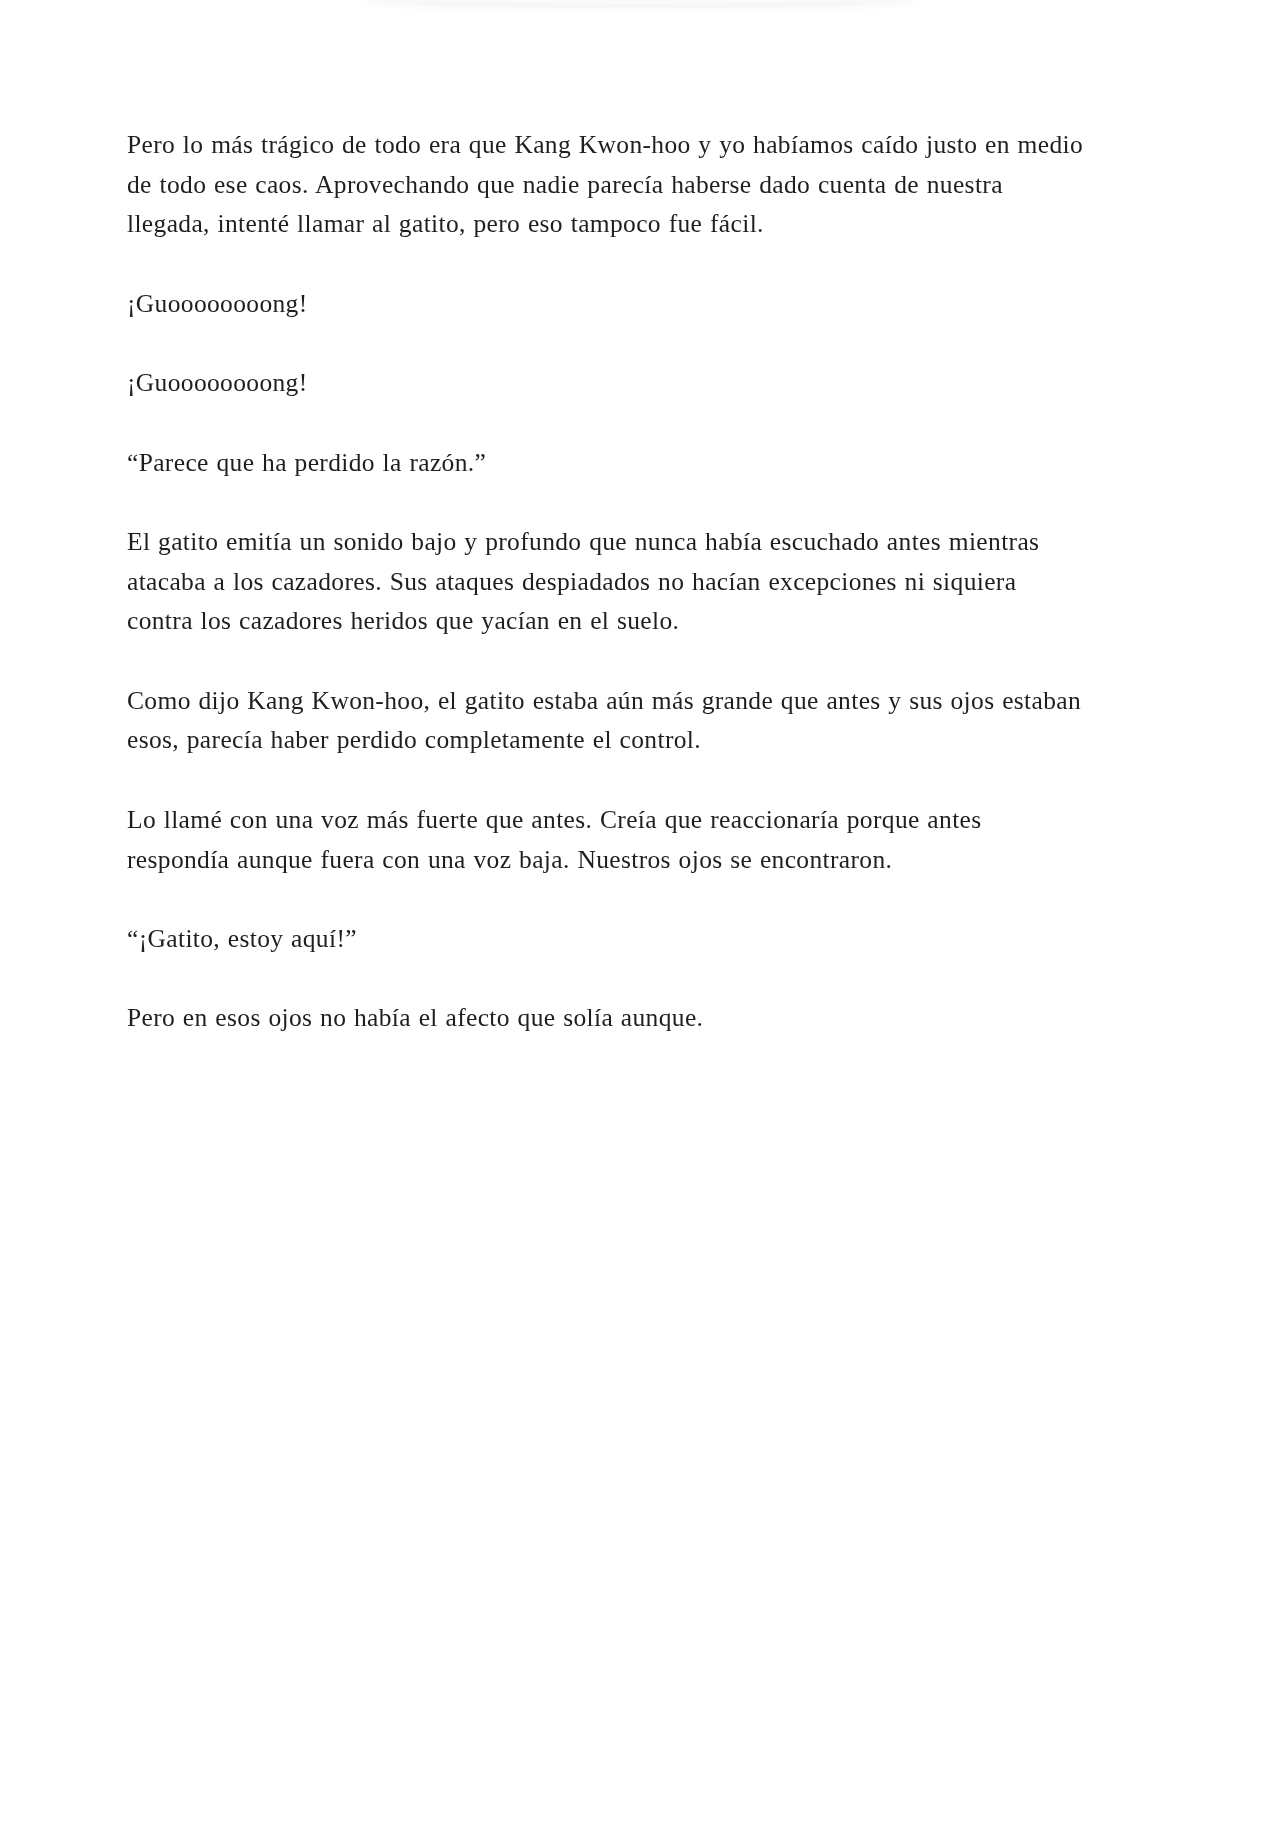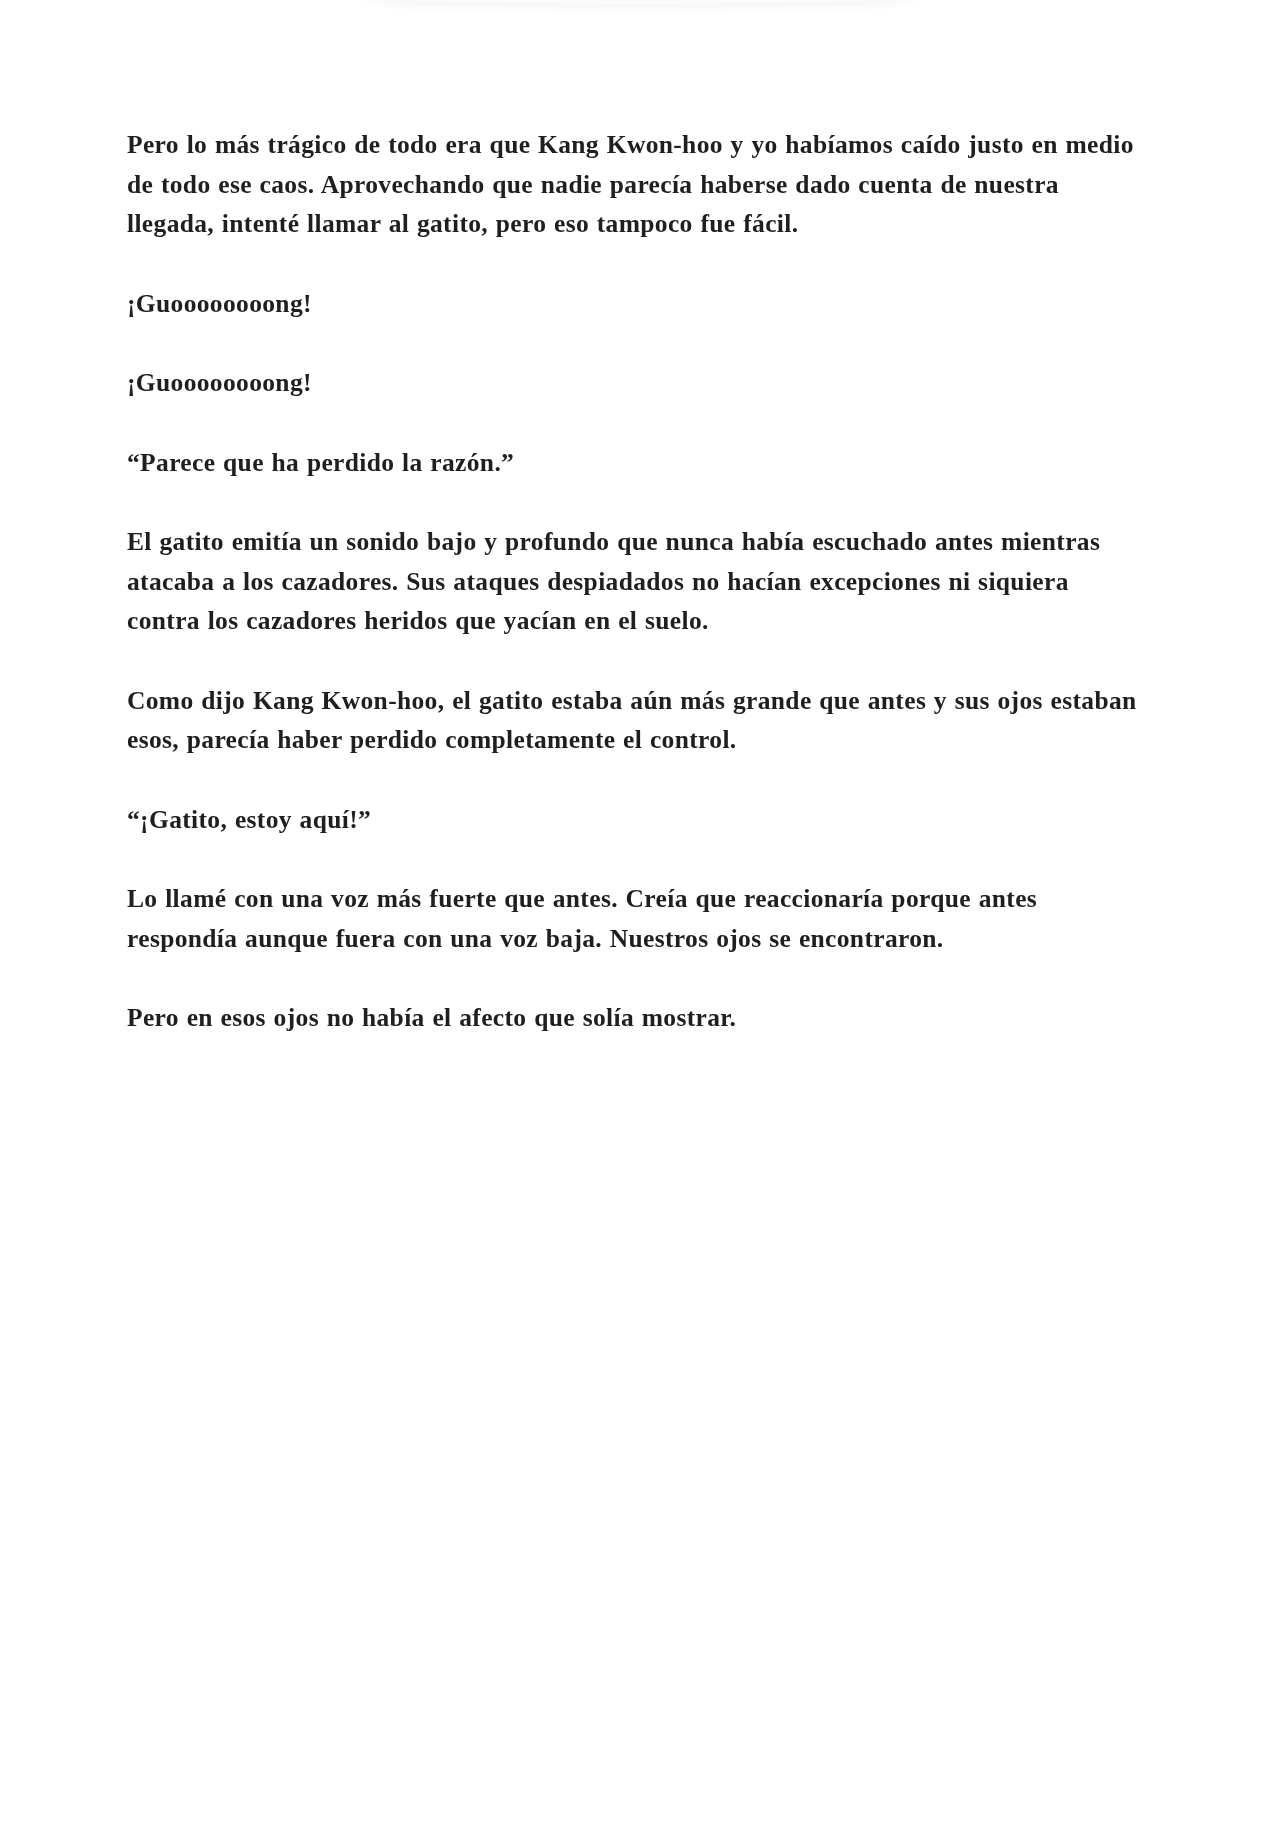--- a/index.html
+++ b/index.html
@@ -31,37 +31,36 @@
       font-family: "Liberation Serif", "DejaVu Serif", serif;
       font-size: 25.5px;
       line-height: 39.7px;
       color: #1f1f1f;
       letter-spacing: 0.35px;
       word-spacing: 1px;
     }
     .page p {
       margin: 0 0 39.7px 0;
       white-space: pre-line;
-      font-weight: bold;
     }
   </style>
 </head>
 <body>
 
 <div class="top-shadow"></div>
 
 <div class="page">
   <p>Pero lo más trágico de todo era que Kang Kwon-hoo y yo habíamos caído justo en medio
 de todo ese caos. Aprovechando que nadie parecía haberse dado cuenta de nuestra
 llegada, intenté llamar al gatito, pero eso tampoco fue fácil.</p>
   <p>¡Guoooooooong!</p>
   <p>¡Guoooooooong!</p>
   <p>“Parece que ha perdido la razón.”</p>
   <p>El gatito emitía un sonido bajo y profundo que nunca había escuchado antes mientras
 atacaba a los cazadores. Sus ataques despiadados no hacían excepciones ni siquiera
 contra los cazadores heridos que yacían en el suelo.</p>
   <p>Como dijo Kang Kwon-hoo, el gatito estaba aún más grande que antes y sus ojos estaban
 esos, parecía haber perdido completamente el control.</p>
-  <p>“¡Gatito, estoy aquí!”</p>
   <p>Lo llamé con una voz más fuerte que antes. Creía que reaccionaría porque antes
 respondía aunque fuera con una voz baja. Nuestros ojos se encontraron.</p>
-  <p>Pero en esos ojos no había el afecto que solía mostrar.</p>
+  <p>“¡Gatito, estoy aquí!”</p>
+  <p>Pero en esos ojos no había el afecto que solía aunque.</p>
 </div>
 
 </body></html>

